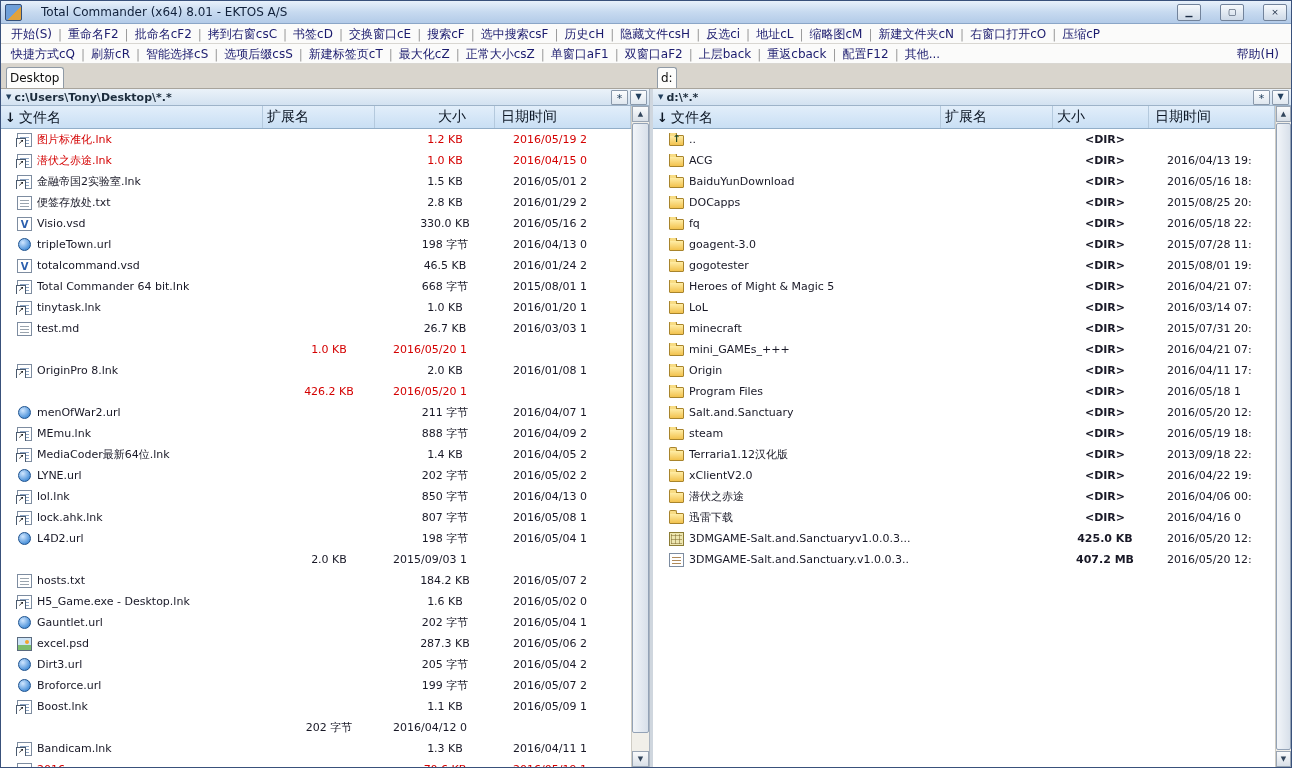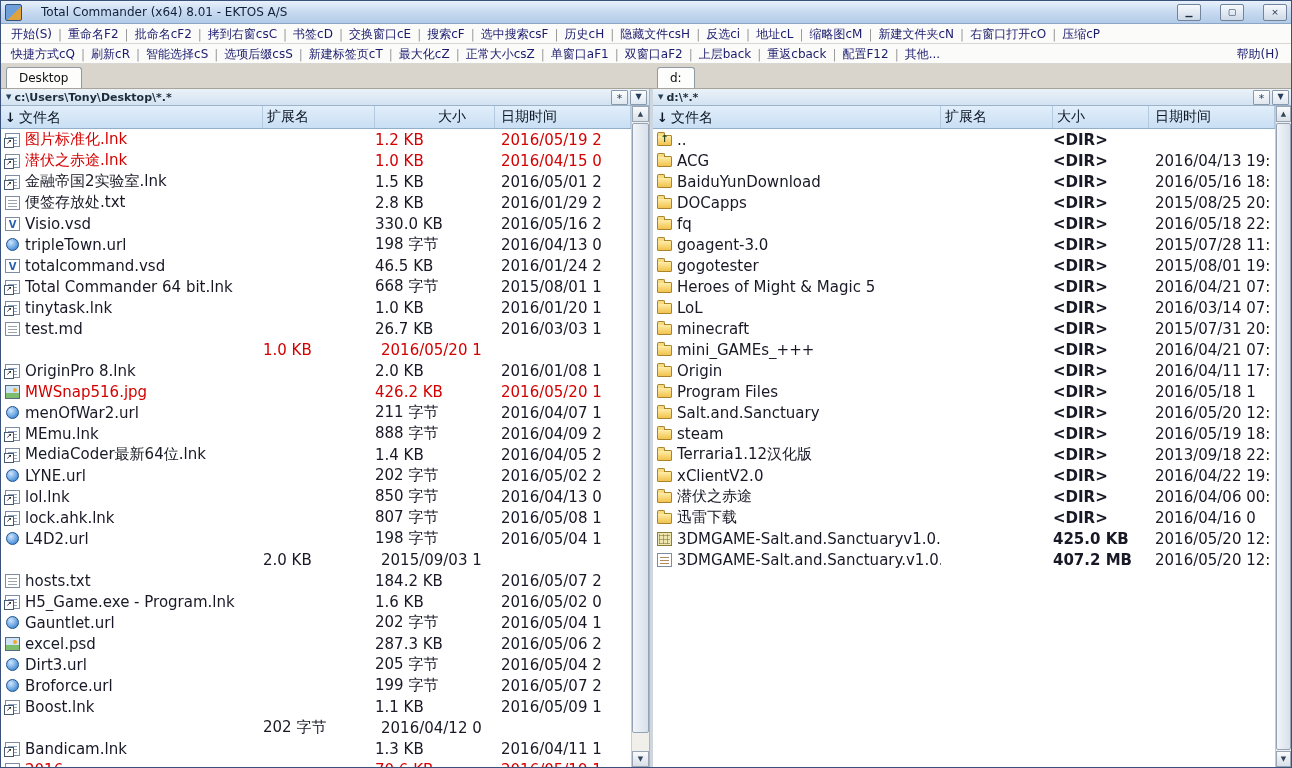--- a/index.html
+++ b/index.html
@@ -29,21 +29,21 @@
   .sep{color:#9a9a9a;padding:0 4px;}
   .help{margin-left:auto;padding-right:4px;flex:none;}
 
   
   .tabrow{height:24px;flex:none;display:flex;align-items:flex-end;background:#d9d5cd;
           border-bottom:1px solid #a8a49c;}
   .tabhalf{display:flex;align-items:flex-end;height:100%;padding-left:5px;box-sizing:border-box;}
   .tabhalf.left{width:651px;flex:none;}
   .tabhalf.right{flex:1;}
   .tab{display:inline-block;background:#fdfdfc;border:1px solid #8f9aa6;border-bottom:none;
-       border-radius:3px 3px 0 0;font-size:12px;color:#111;padding:3px 12px 3px;}
+       border-radius:3px 3px 0 0;font-size:12px;color:#111;padding:3px 3px 3px;}
 
   
   .panes{flex:1;display:flex;min-height:0;}
   .pane{background:#fff;display:flex;flex-direction:column;min-width:0;}
   .pane.left{width:648px;flex:none;}
   .pane.right{flex:1;}
   .divider{width:3px;flex:none;background:#cfd6de;border-left:1px solid #aab4c0;}
 
   .pathbar{height:16px;flex:none;display:flex;align-items:center;padding:0 2px;
            background:linear-gradient(180deg,#ebf2f9,#d3e2f1);border-bottom:1px solid #9db3c9;
@@ -63,28 +63,28 @@
                border-bottom:1px solid #92aec8;font-size:14px;color:#0c1624;}
   .hcell{padding:0 4px;border-right:1px solid #b4c9dd;line-height:21px;white-space:nowrap;
          overflow:hidden;box-sizing:border-box;height:100%;}
   .name-h{display:flex;align-items:center;gap:3px;}
   .sort{font-style:normal;font-weight:bold;font-size:13px;}
   .size-h{text-align:right;padding-right:28px;font-family:Liberation Serif, serif;}
   .pane.right .size-h{text-align:left;padding:0 4px;}
   .date-h{padding-left:6px;}
 
   .rows{flex:1;overflow:hidden;}
-  .row{height:21px;display:grid;align-items:center;font-size:15px;color:#181826;}
+  .row{height:21px;display:grid;align-items:center;font-size:11px;color:#181826;margin-left:12px;}
   .pane.left .list-header,.pane.left .row{grid-template-columns:262px 112px 120px 1fr;}
   .pane.right .list-header,.pane.right .row{grid-template-columns:288px 112px 96px 1fr;}
   .row.marked{color:#d40000;}
   .cell{white-space:nowrap;overflow:hidden;box-sizing:border-box;}
   .cell.name{display:flex;align-items:center;padding-left:2px;}
   .nm{overflow:hidden;white-space:nowrap;}
-  .cell.size{text-align:left;padding-right:4px;}
+  .cell.size{text-align:center;padding-right:4px;}
   .pane.right .cell.size{padding-right:16px;font-weight:bold;}
   .cell.date{padding-left:6px;}
 
   
   .icon{width:15px;height:14px;margin:0 5px 0 2px;flex:none;position:relative;
         display:inline-block;box-sizing:border-box;font-style:normal;}
   .icon.folder,.icon.updir{height:11px;margin-top:2px;border-radius:1px;
         background:linear-gradient(180deg,#ffeda6,#f2c24e);border:1px solid #a8842c;}
   .icon.folder::before,.icon.updir::before{content:"";position:absolute;top:-4px;left:-1px;
         width:6px;height:3px;background:#f8dc84;border:1px solid #a8842c;border-bottom:none;
@@ -332,24 +332,20 @@
               <div class="row">
                 <span class="cell name">
                   <i class="icon lnk"></i>
                   <span class="nm">OriginPro 8.lnk</span>
                 </span>
                 <span class="cell ext"></span>
                 <span class="cell size">2.0 KB</span>
                 <span class="cell date">2016/01/08 1</span>
               </div>
               <div class="row marked">
-                <span class="cell name">
-                  <i class="icon img"></i>
-                  <span class="nm">MWSnap516.jpg</span>
-                </span>
                 <span class="cell ext"></span>
                 <span class="cell size">426.2 KB</span>
                 <span class="cell date">2016/05/20 1</span>
               </div>
               <div class="row">
                 <span class="cell name">
                   <i class="icon url"></i>
                   <span class="nm">menOfWar2.url</span>
                 </span>
                 <span class="cell ext"></span>
@@ -420,21 +416,21 @@
                   <i class="icon txt"></i>
                   <span class="nm">hosts.txt</span>
                 </span>
                 <span class="cell ext"></span>
                 <span class="cell size">184.2 KB</span>
                 <span class="cell date">2016/05/07 2</span>
               </div>
               <div class="row">
                 <span class="cell name">
                   <i class="icon lnk"></i>
-                  <span class="nm">H5_Game.exe - Program.lnk</span>
+                  <span class="nm">H5_Game.exe - Desktop.lnk</span>
                 </span>
                 <span class="cell ext"></span>
                 <span class="cell size">1.6 KB</span>
                 <span class="cell date">2016/05/02 0</span>
               </div>
               <div class="row">
                 <span class="cell name">
                   <i class="icon url"></i>
                   <span class="nm">Gauntlet.url</span>
                 </span>

